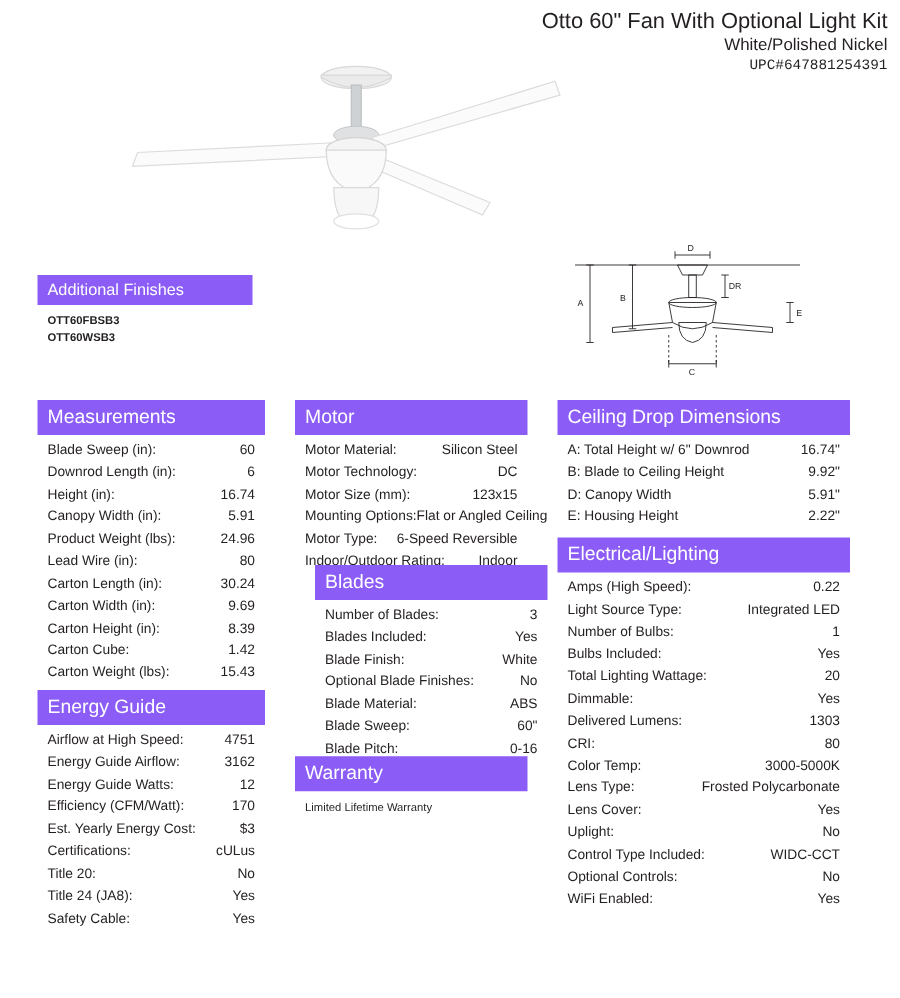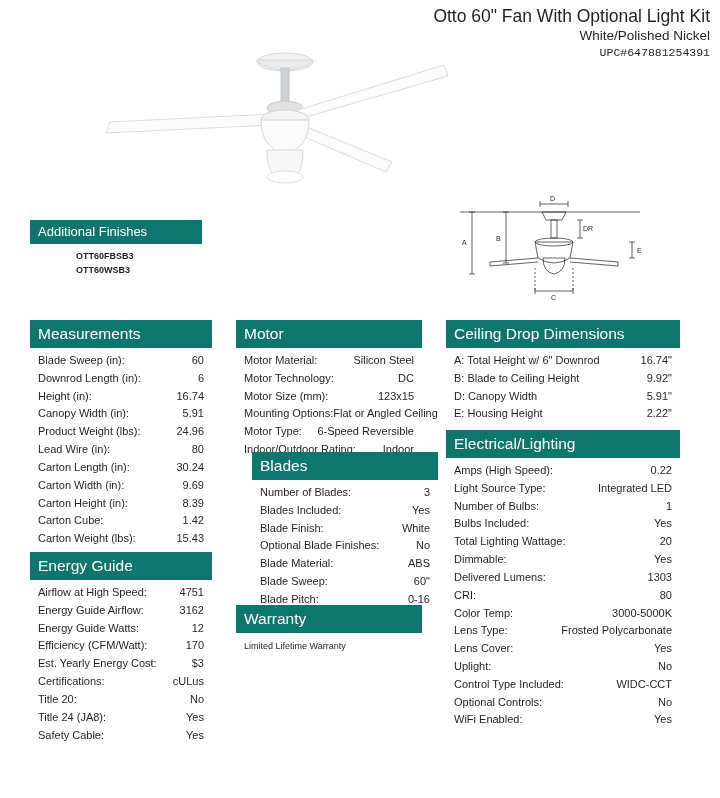--- a/index.html
+++ b/index.html
@@ -49,21 +49,21 @@
 
   
   .diagram {
     position: absolute;
     left: 450px; top: 196px;
     width: 250px; height: 115px;
   }
 
   
   .bar {
-    background: #0f766e;
+    background: #8b5cf6;
     color: #ffffff;
     font-size: 15.5px;
     padding: 5px 8px 6px 8px;
     line-height: 1.1;
   }
   .bar.small {
     font-size: 13px;
     padding: 5px 8px 5px 8px;
   }
 
@@ -84,21 +84,20 @@
     font-size: 9px;
     line-height: 1.62;
     padding: 6px 8px 0 8px;
   }
 
   .finishes { padding: 6px 8px 0 8px; }
   .finishes div {
     font-size: 9px;
     font-weight: bold;
     line-height: 1.5;
-    margin-left: 38px;
   }
 
   
   .block { position: absolute; }
   #additional-finishes { left: 30px; top: 220px; width: 172px; }
   #measurements      { left: 30px; top: 320px; width: 182px; }
   #energy-guide      { left: 30px; top: 552px; width: 182px; }
   #motor             { left: 236px; top: 320px; width: 186px; }
   #blades            { left: 252px; top: 452px; width: 186px; }
   #warranty          { left: 236px; top: 605px; width: 186px; }

